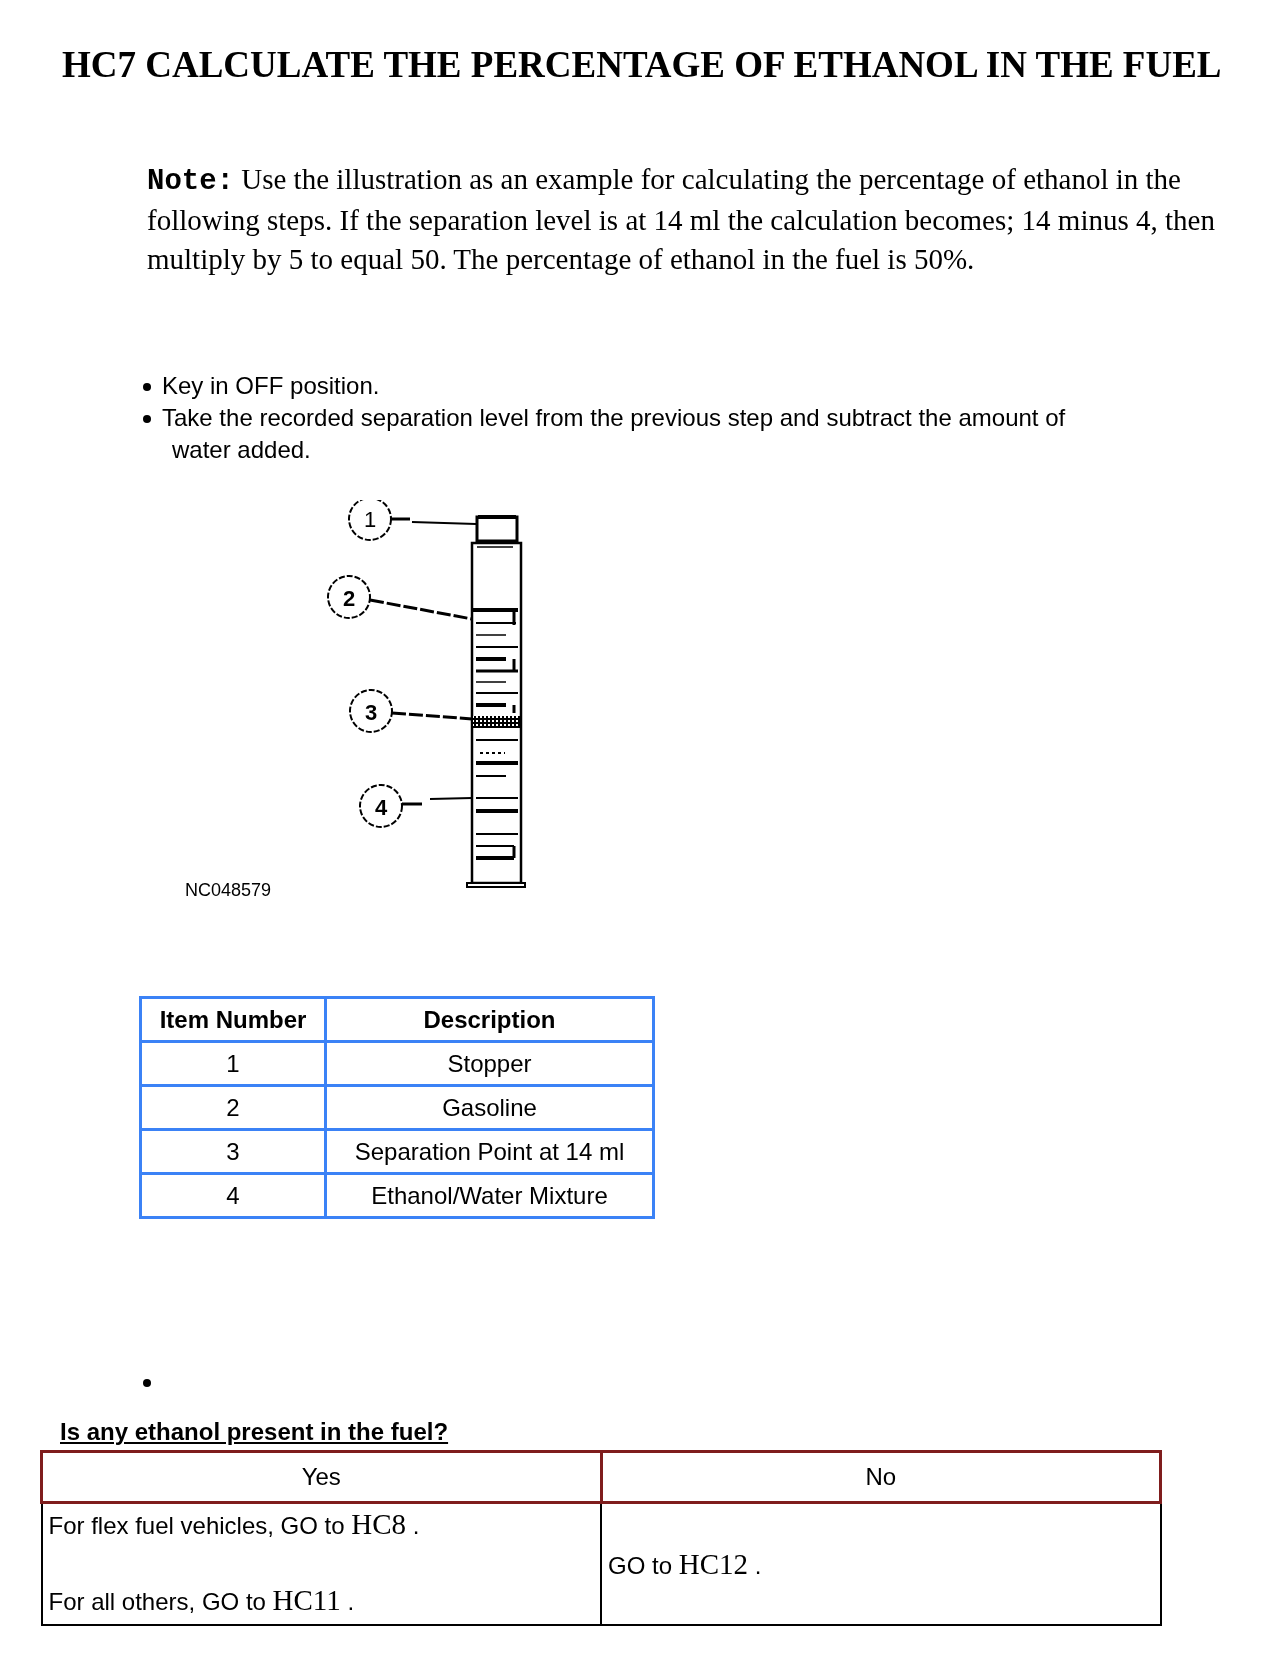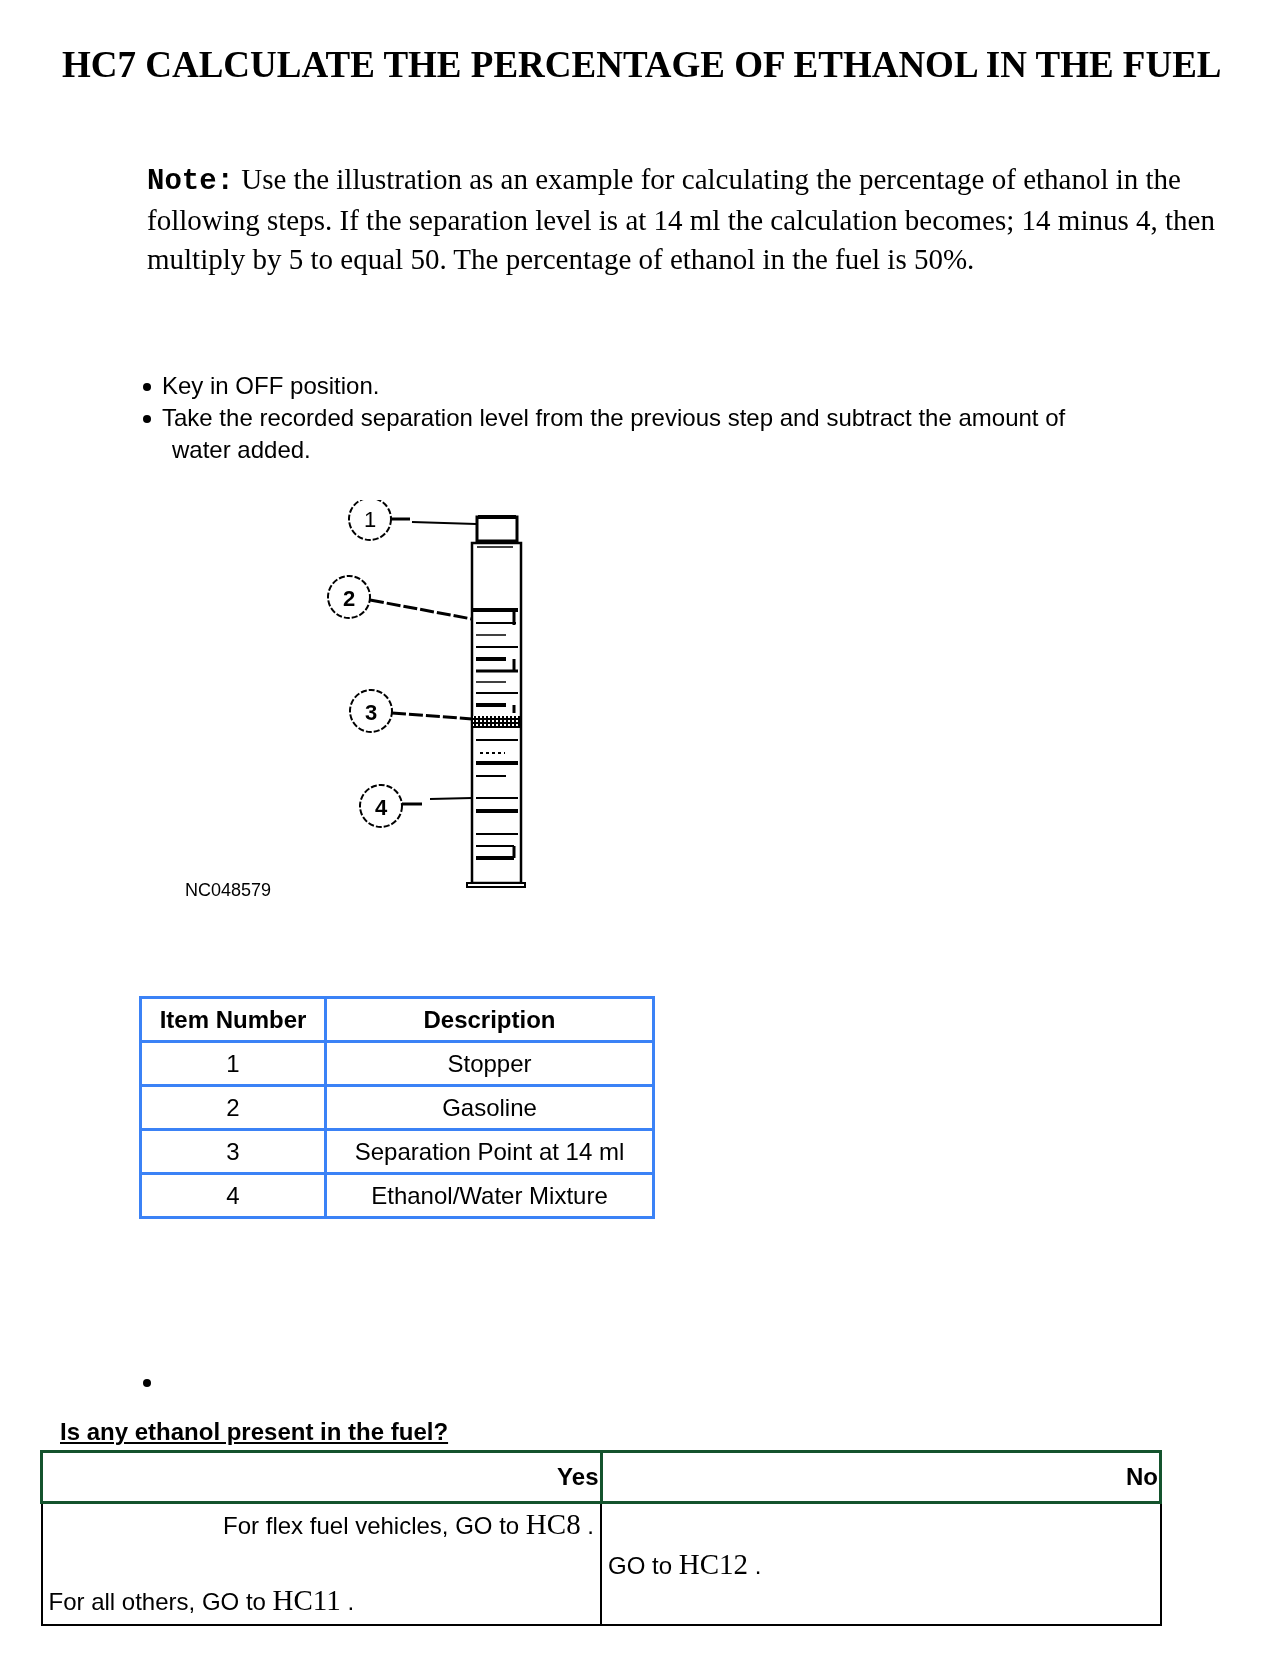--- a/index.html
+++ b/index.html
@@ -29,25 +29,25 @@
                 font-size: 24px; }
   #item-table th, #item-table td { border: 3px solid #3b82f6; height: 41px; padding: 0 6px; text-align: center; }
   #item-table th { font-weight: bold; }
   #item-table .c1 { width: 170px; }
   #item-table .c2 { width: 313px; }
 
   #question { position: absolute; left: 60px; top: 1418px; font-size: 24px; font-weight: bold;
               text-decoration: underline; }
 
   #decision-table { position: absolute; left: 40px; top: 1450px; width: 1122px; border-collapse: collapse; }
-  #decision-table th { border: 3px solid #14532d; height: 46px; font-size: 24px; font-weight: bold; text-align: right; width: 50%; }
+  #decision-table th { border: 3px solid #7f1d1d; height: 46px; font-size: 24px; font-weight: normal; text-align: center; width: 50%; }
   #decision-table td { border: 2px solid #000; border-top: 3px solid #000; vertical-align: middle; font-size: 24px; padding: 0 6px; }
   #decision-table td.yes { height: 120px; position: relative; }
   .yes-line { display: block; line-height: 28px; }
-  .yes-line.first { margin-top: -2px; margin-bottom: 46px; text-align: right; }
+  .yes-line.first { margin-top: -2px; margin-bottom: 46px; }
   .ref { font-family: "Liberation Serif", "DejaVu Serif", serif; font-size: 29px; }
 </style>
 </head>
 <body>
 
 <h1 id="title" class="serif">HC7 CALCULATE THE PERCENTAGE OF ETHANOL IN THE FUEL</h1>
 
 <div id="note" class="serif"><b>Note:</b><span> Use the illustration as an example for calculating the percentage of ethanol in the following steps. If the separation level is at 14 ml the calculation becomes; 14 minus 4, then multiply by 5 to equal 50. The percentage of ethanol in the fuel is 50%.</span></div>
 
 <ul id="bullets-top" class="bullets sans">

